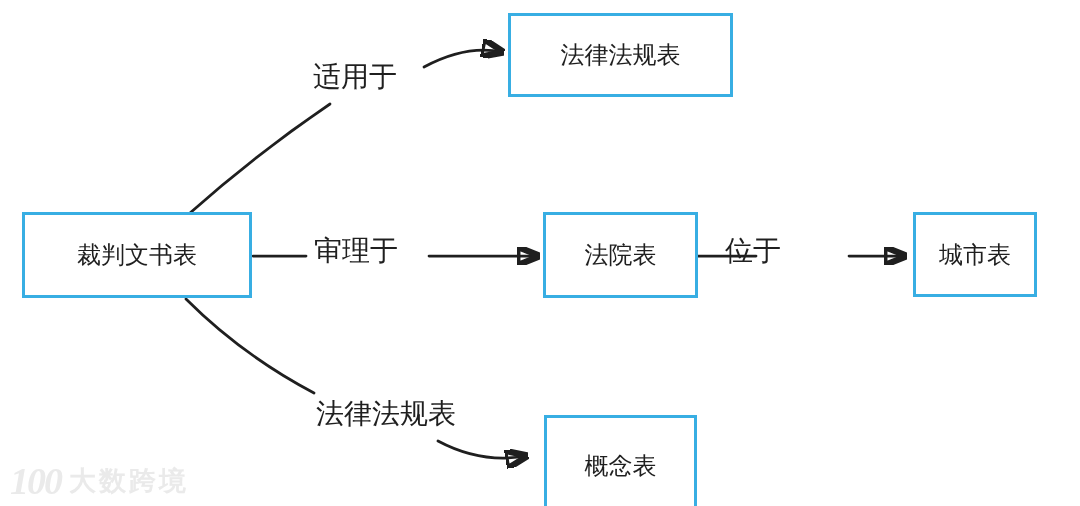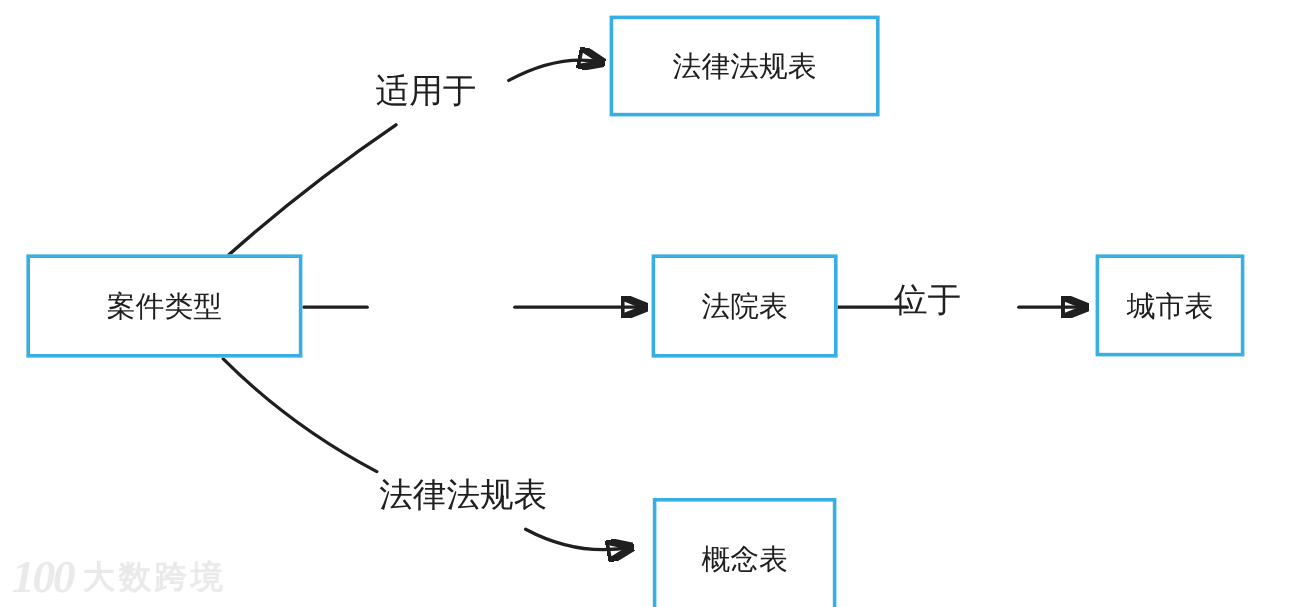--- a/index.html
+++ b/index.html
@@ -48,21 +48,21 @@
     white-space: nowrap;
   }
   .node-judgment { left: 22px;  top: 212px; width: 230px; height: 86px; }
   .node-laws     { left: 508px; top: 13px;  width: 225px; height: 84px; }
   .node-court    { left: 543px; top: 212px; width: 155px; height: 86px; text-align: center; }
   .node-city     { left: 913px; top: 212px; width: 124px; height: 85px; }
   .node-concept  { left: 544px; top: 415px; width: 153px; height: 102px; }
 
   .label-applies  { left: 313px; top: 63px;  }
   .label-tried    { left: 314px; top: 237px; }
-  .label-located  { left: 745px; top: 237px; }
+  .label-located  { left: 725px; top: 237px; }
   .label-casetype { left: 316px; top: 400px; }
 
   .watermark {
     position: absolute;
     left: 10px;
     bottom: 6px;
     display: flex;
     align-items: center;
     gap: 8px;
     color: #eaeaea;
@@ -100,32 +100,33 @@
     <line x1="253" y1="256" x2="306" y2="256"></line>
     <line x1="429" y1="256" x2="538" y2="256" marker-end="url(#arrowhead)"></line>
 
     <line x1="698" y1="256" x2="756" y2="256"></line>
     <line x1="849" y1="256" x2="905" y2="256" marker-end="url(#arrowhead)"></line>
 
     <path d="M 186 299 Q 242 355 314 393"></path>
     <path d="M 438 441 C 468 457 498 461 526 456" marker-end="url(#arrowhead)"></path>
   </svg>
 
-  <div class="node node-judgment">案件类型</div>
+  <div class="node node-judgment">裁判文书表</div>
 
   <div class="node node-laws">法律法规表</div>
 
   <div class="node node-court">法院表</div>
 
   <div class="node node-city">城市表</div>
 
   <div class="node node-concept">概念表</div>
 
   <div class="edge-label label-applies">适用于</div>
 
+  <div class="edge-label label-tried">审理于</div>
 
   <div class="edge-label label-located">位于</div>
 
   <div class="edge-label label-casetype">法律法规表</div>
 
   <div class="watermark">
     <span class="logo">100</span>
     <span class="brand">大数跨境</span>
   </div>
 

